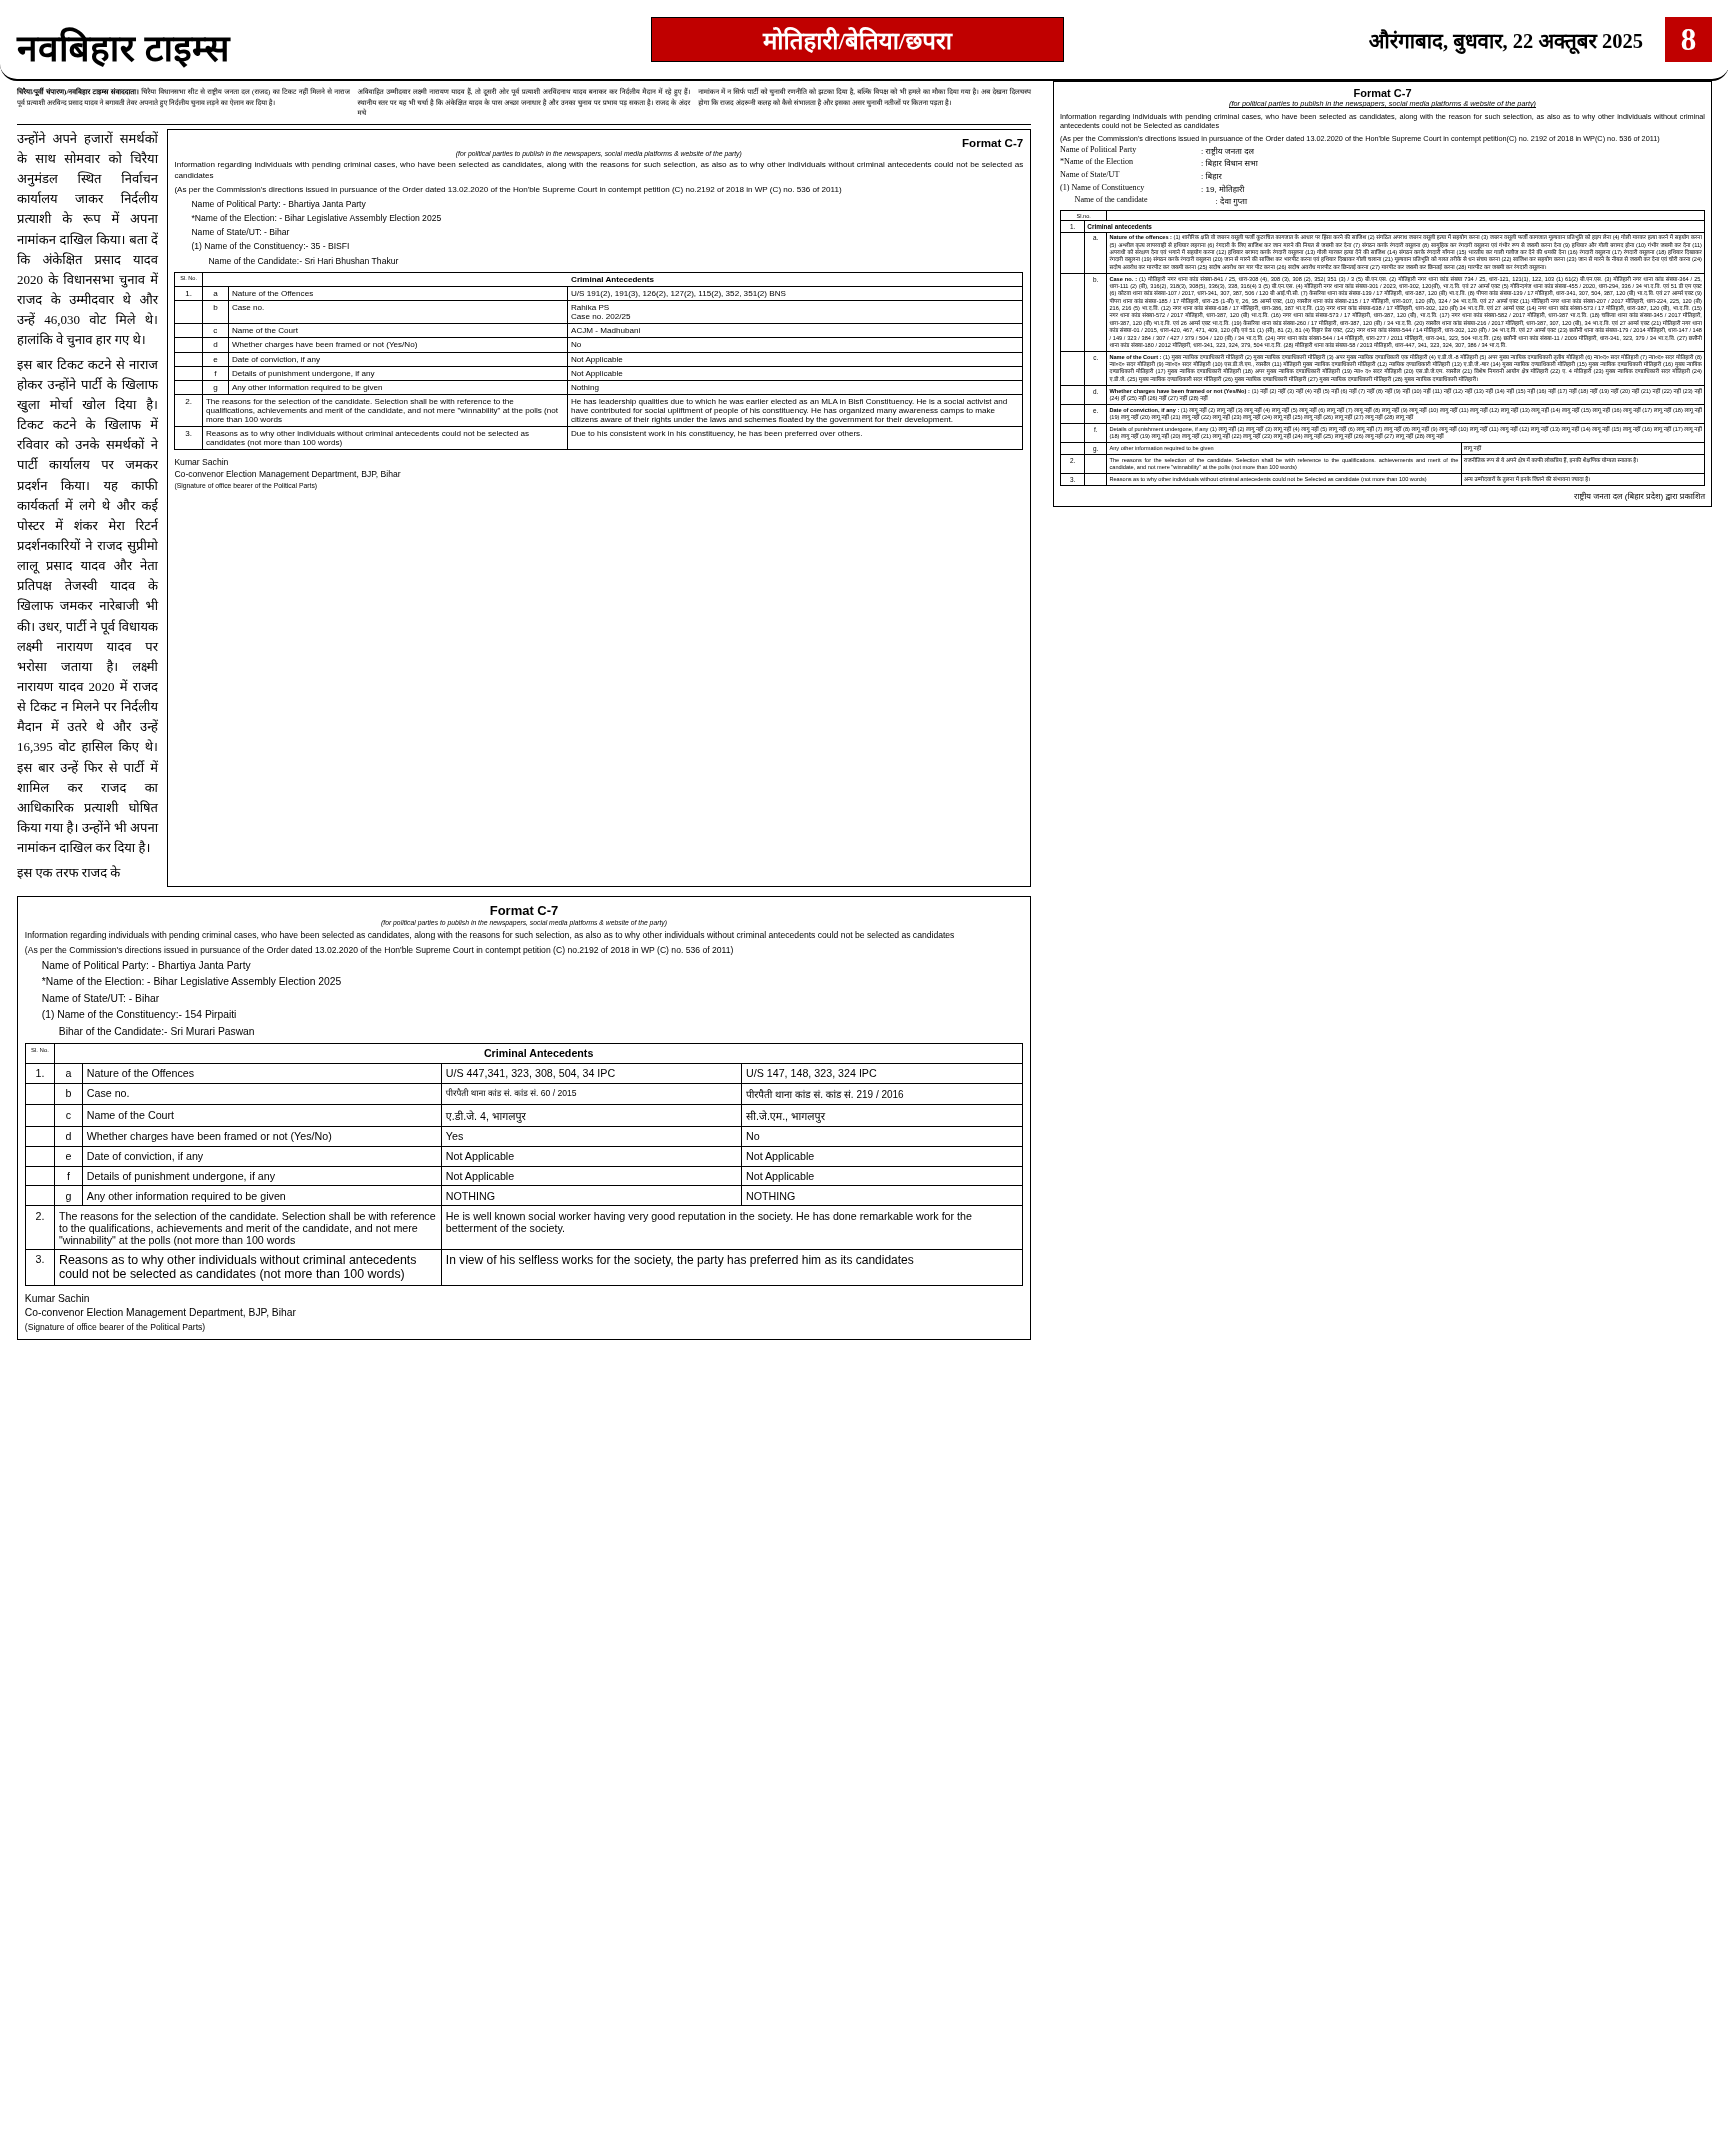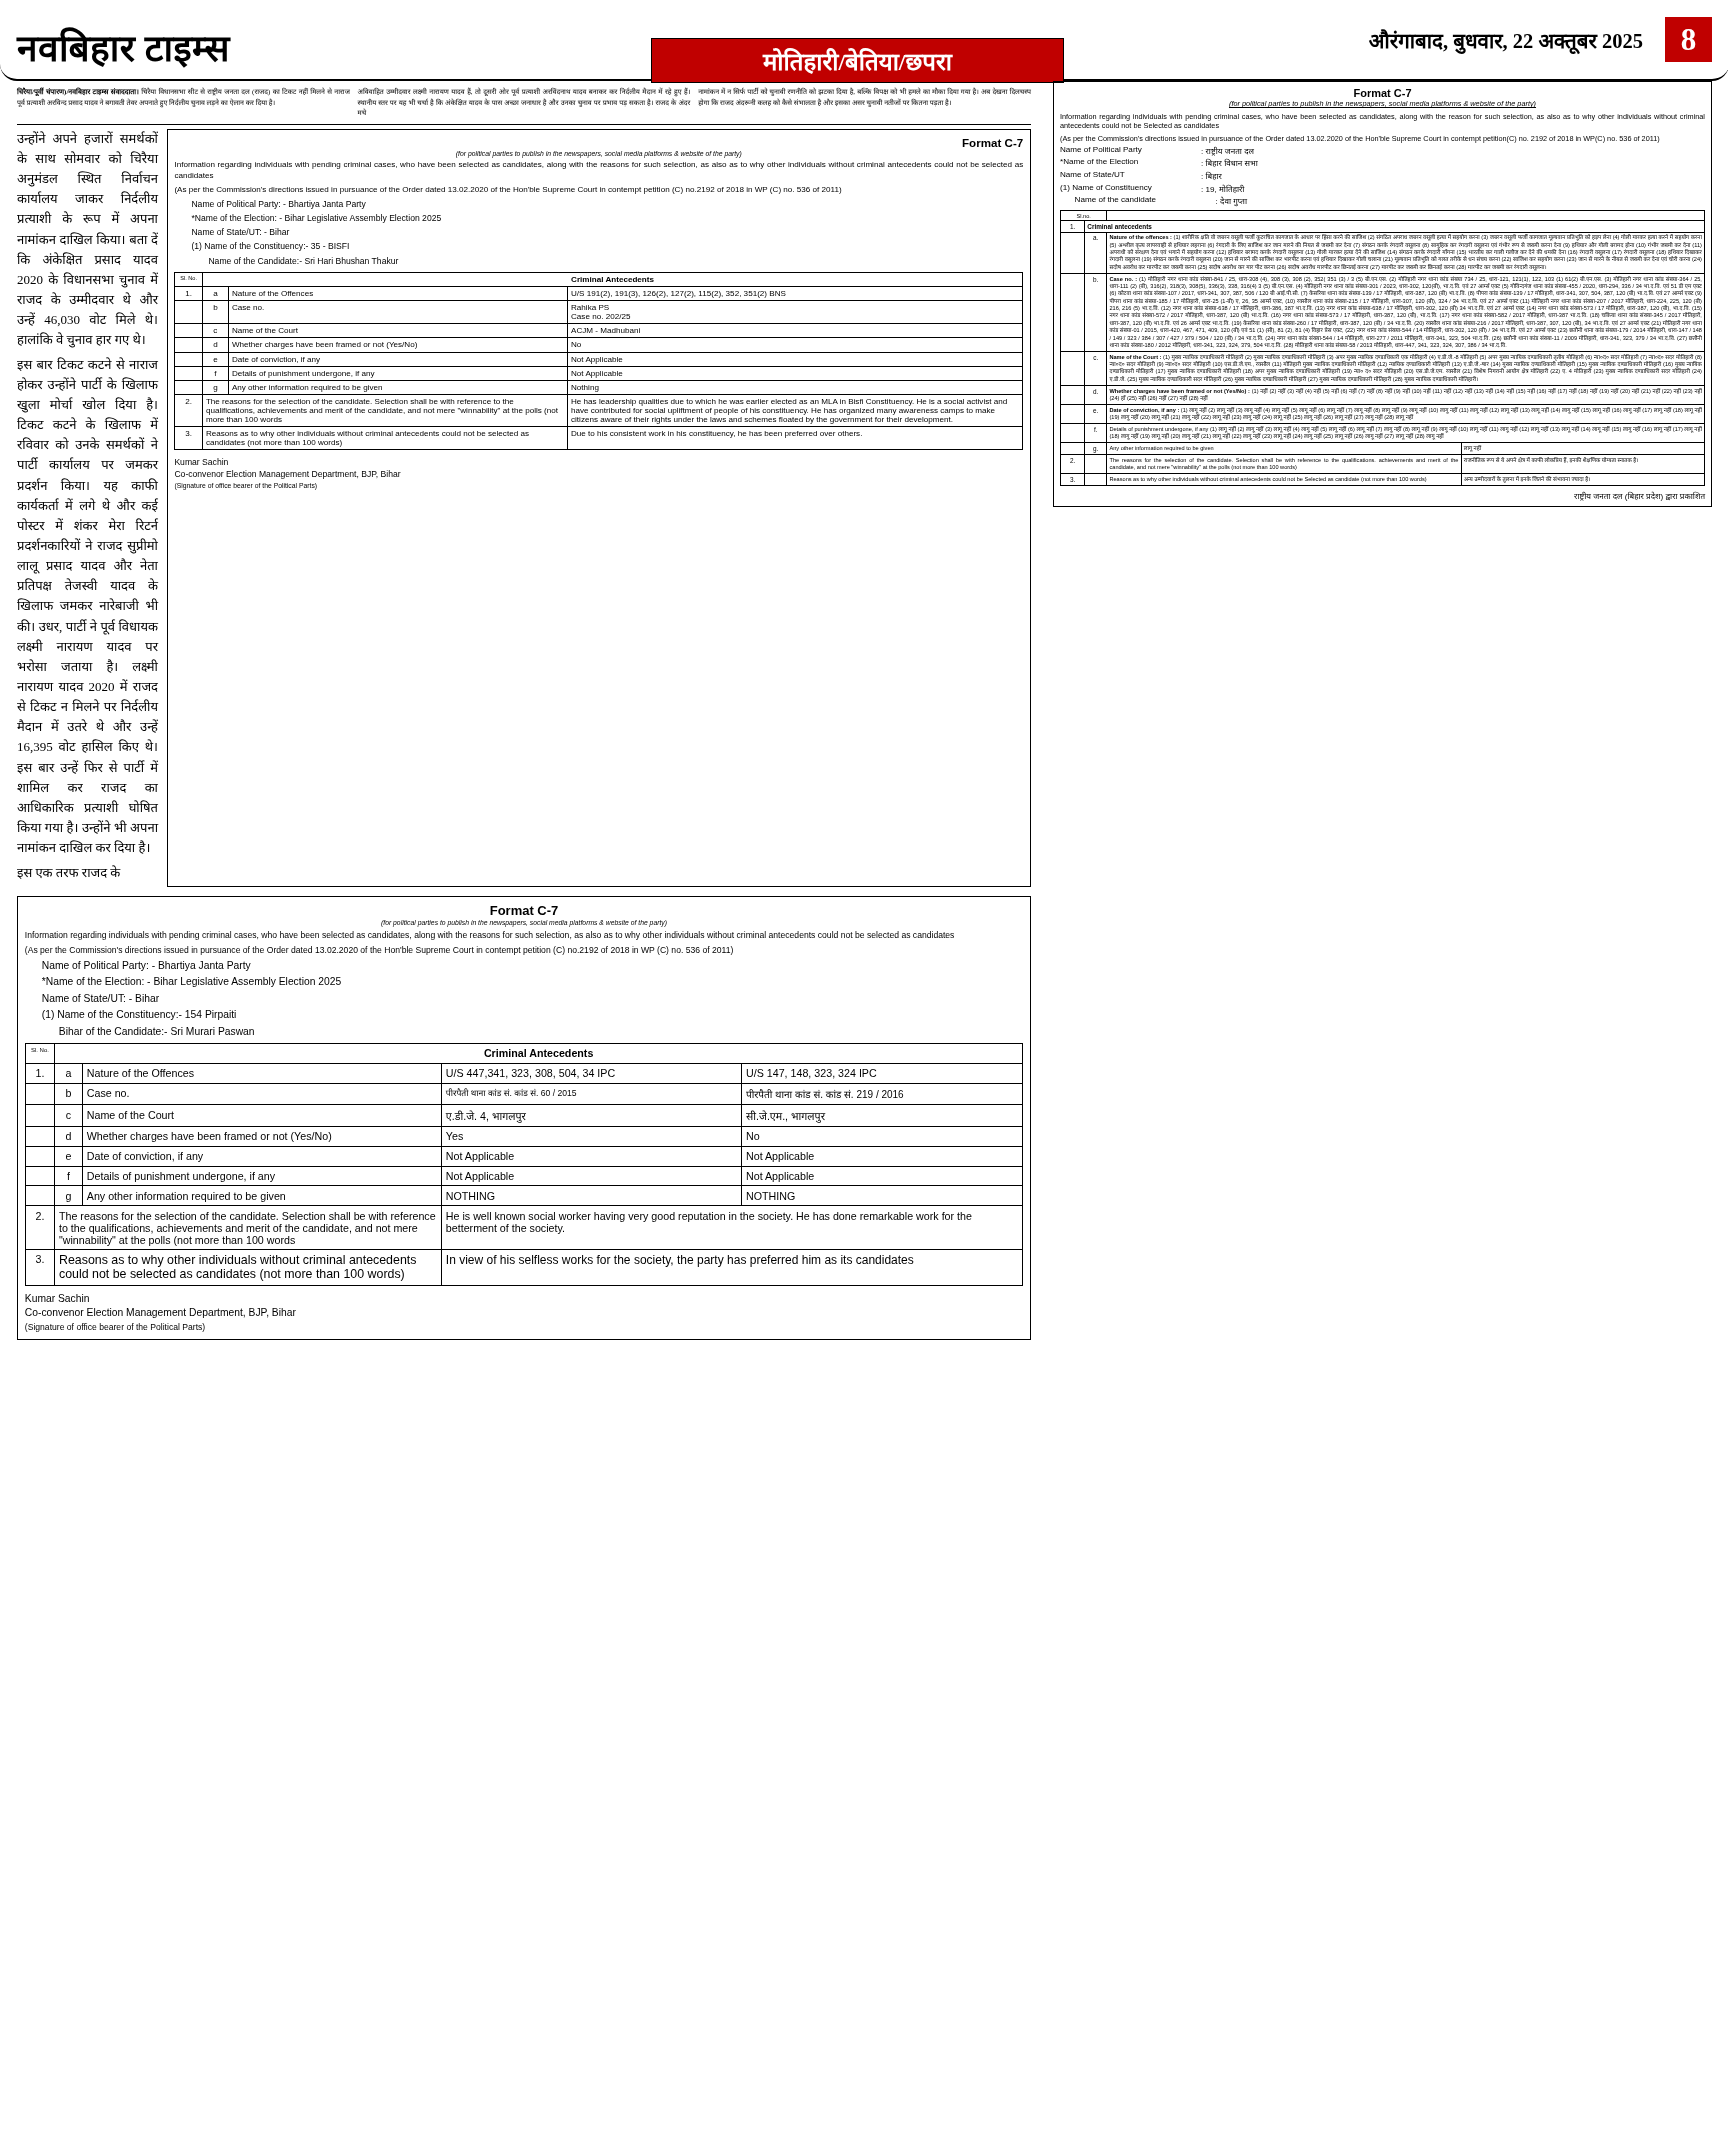--- a/index.html
+++ b/index.html
@@ -3,21 +3,21 @@
 <meta charset="utf-8">
 <style>
   html,body{margin:0;padding:0;background:#ffffff;}
   body{font-family:"Liberation Sans", sans-serif;color:#000;}
   .page{width:1729px;height:2780px;position:relative;background:#fff;box-sizing:border-box;padding:0;}
 
   
   .masthead{position:relative;height:81px;border-bottom:2.6px solid #000;box-sizing:border-box;border-radius:17px;}
   .mast-left{position:absolute;left:17px;top:20.5px;font-family:"Liberation Serif",serif;font-weight:bold;font-size:37px;letter-spacing:0.4px;}
   .mast-center{position:absolute;left:651px;top:17px;width:411px;height:43px;background:#c00000;color:#fff;
-     display:flex;align-items:center;justify-content:center;font-family:"Liberation Serif",serif;font-weight:bold;font-size:24px;border:1.3px solid #000;margin-top:21px;}
+     display:flex;align-items:center;justify-content:center;font-family:"Liberation Serif",serif;font-weight:bold;font-size:24px;border:1.3px solid #000;}
   .mast-right{position:absolute;right:86px;top:26px;font-family:"Liberation Serif",serif;font-weight:bold;font-size:20.5px;}
   .mast-page{position:absolute;right:17px;top:17px;width:47px;height:45px;background:#c00000;color:#fff;display:flex;align-items:center;justify-content:center;font-size:31px;font-weight:bold;font-family:"Liberation Serif",serif;}
 
   
   .headline{margin:11px 17px 0 17px;border-bottom:2.1px solid #000;padding-bottom:6px;}
   .headline h1{margin:0;font-family:"Liberation Serif",serif;font-weight:bold;font-size:48px;letter-spacing:-0.4px;line-height:1.05;}
 
   
   .body-wrap{position:relative;margin:0 17px;}
   .left-col{width:1014px;float:left;}
@@ -56,21 +56,21 @@
   .fmt2 .fmt-para{font-size:8.6px;}
   .fmt2 table.ct{font-size:10.7px;}
   .fmt2 table.ct td{padding:3.4px 3.9px;}
 
   
   .rbox{border:1.3px solid #000;padding:5.1px 6px;box-sizing:border-box;}
   .r-title{text-align:center;font-weight:bold;font-size:11px;}
   .r-sub{text-align:center;font-size:7.3px;font-style:italic;line-height:1.3;text-decoration:underline;}
   .r-para{font-size:7.3px;text-align:justify;margin-top:3px;line-height:1.3;}
   .r-line{font-size:8.1px;margin-top:1.7px;display:flex;}
-  .r-line .lbl{min-width:141px;}
+  .r-line .lbl{min-width:141px;font-family:Liberation Serif, serif;}
   table.rt{width:100%;border-collapse:collapse;margin-top:3.4px;font-size:6.4px;}
   table.rt td{border:0.9px solid #000;padding:1.7px 2.1px;vertical-align:top;}
   .rt .c1{width:19px;text-align:center;}
   .rt .c2{width:17px;text-align:center;}
   .tiny{font-size:5.6px;line-height:1.32;text-align:justify;}
   .b{font-weight:bold;}
   .r-foot{margin-top:4.3px;text-align:right;font-size:8.1px;}
 </style>
 </head>
 <body>

